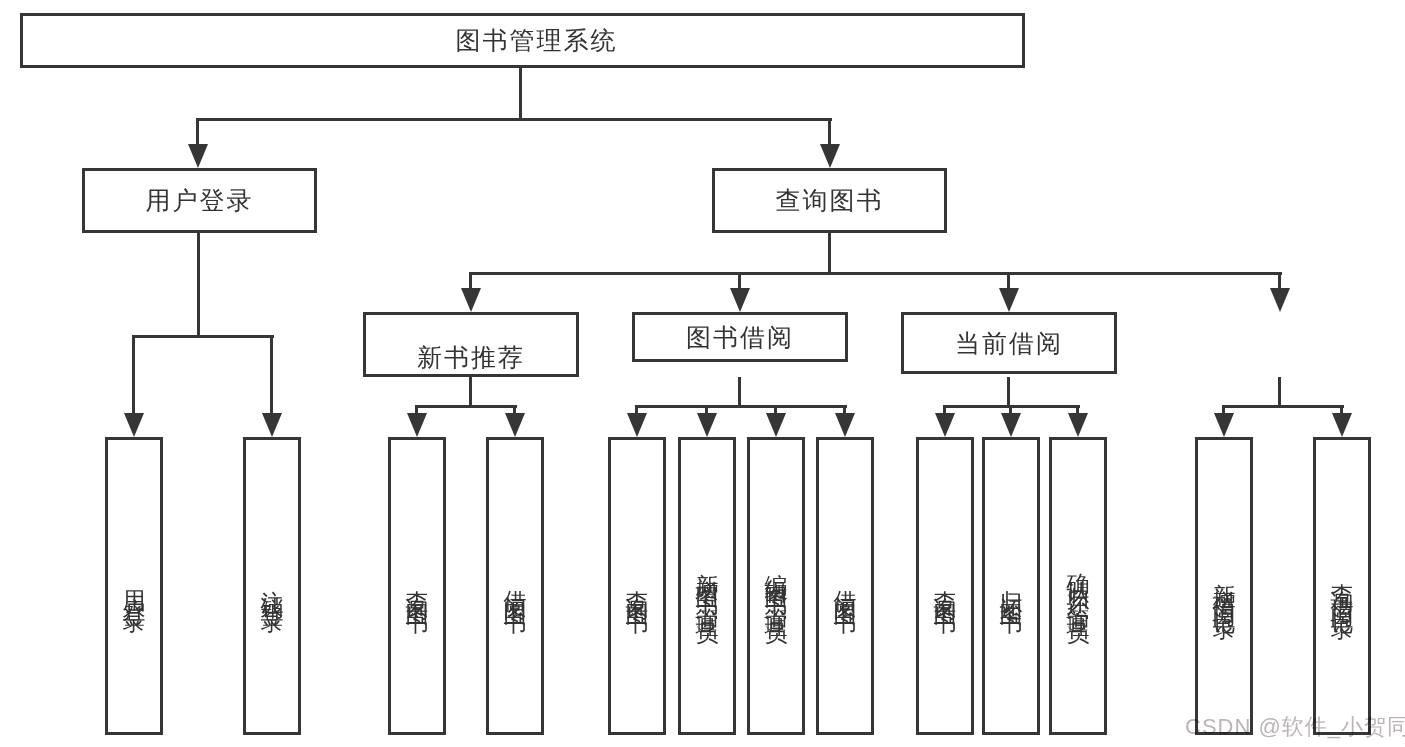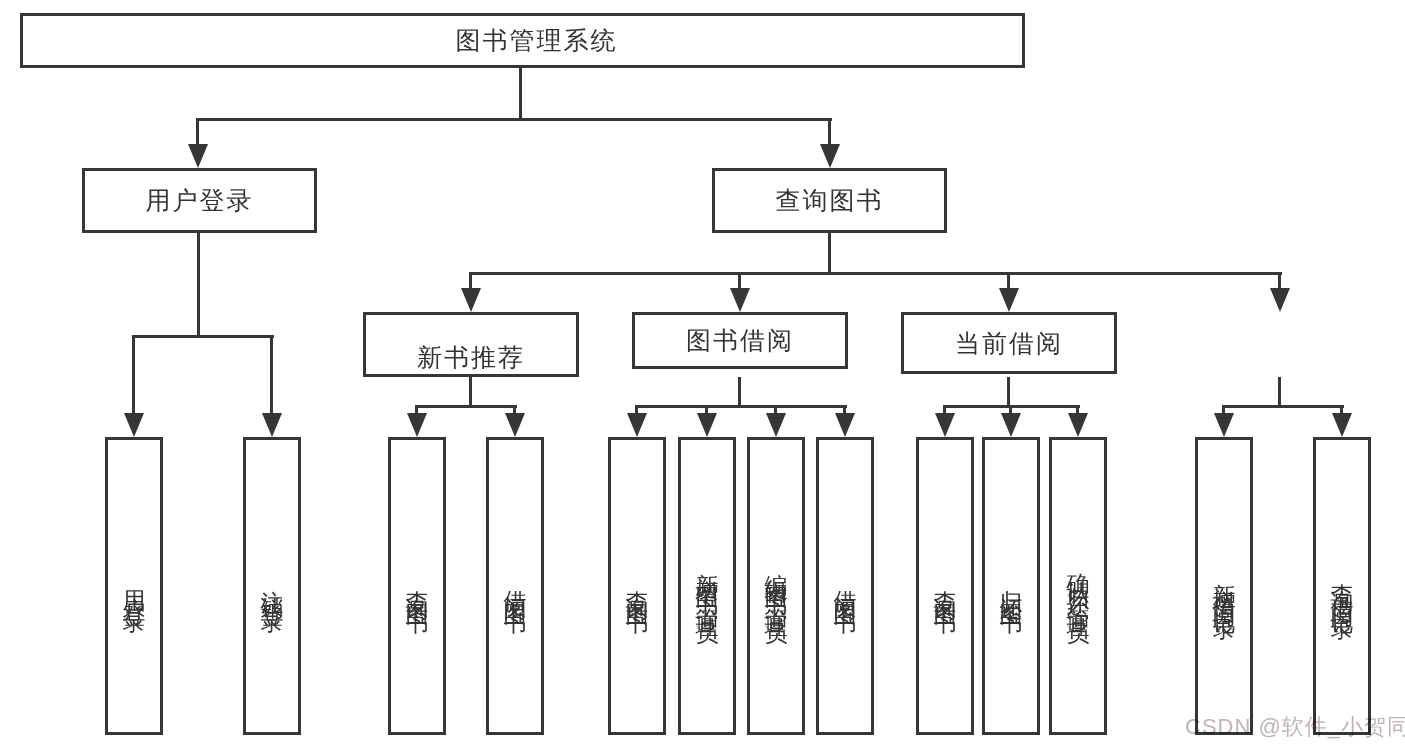--- a/index.html
+++ b/index.html
@@ -94,21 +94,21 @@
   <div class="vline" style="left:1007px; top:272px; height:18px;"></div>
   <div class="vline" style="left:1278px; top:272px; height:18px;"></div>
   <div class="arrow" style="left:461px; top:288px;"></div>
   <div class="arrow" style="left:730px; top:288px;"></div>
   <div class="arrow" style="left:999px; top:288px;"></div>
   <div class="arrow" style="left:1270px; top:288px;"></div>
 
   <div class="box" style="left:363px; top:312px; width:216px; height:65px;align-items:flex-end;">
     <span class="h-label">新书推荐</span>
   </div>
-  <div class="box" style="left:632px; top:312px; width:216px; height:57px;">
+  <div class="box" style="left:632px; top:312px; width:216px; height:50px;">
     <span class="h-label">图书借阅</span>
   </div>
   <div class="box" style="left:901px; top:312px; width:216px; height:62px;">
     <span class="h-label">当前借阅</span>
   </div>
 
   <div class="vline" style="left:469px; top:377px; height:30px;"></div>
   <div class="hline" style="left:415px; top:405px; width:102px;"></div>
   <div class="vline" style="left:415px; top:405px; height:10px;"></div>
   <div class="vline" style="left:513px; top:405px; height:10px;"></div>

